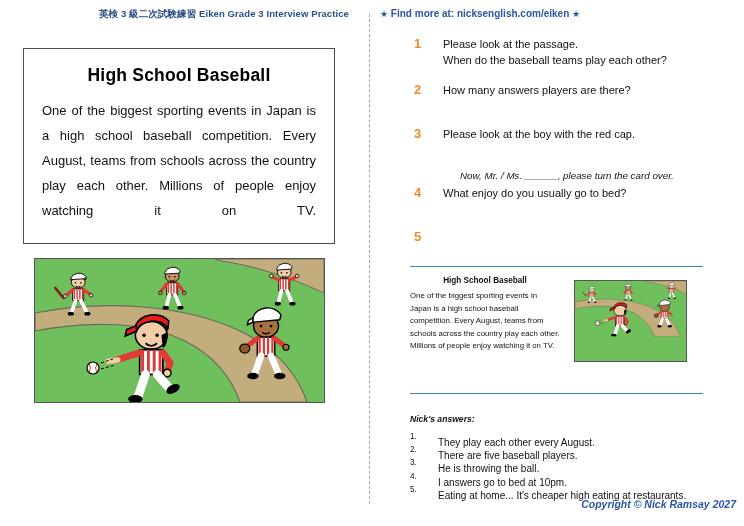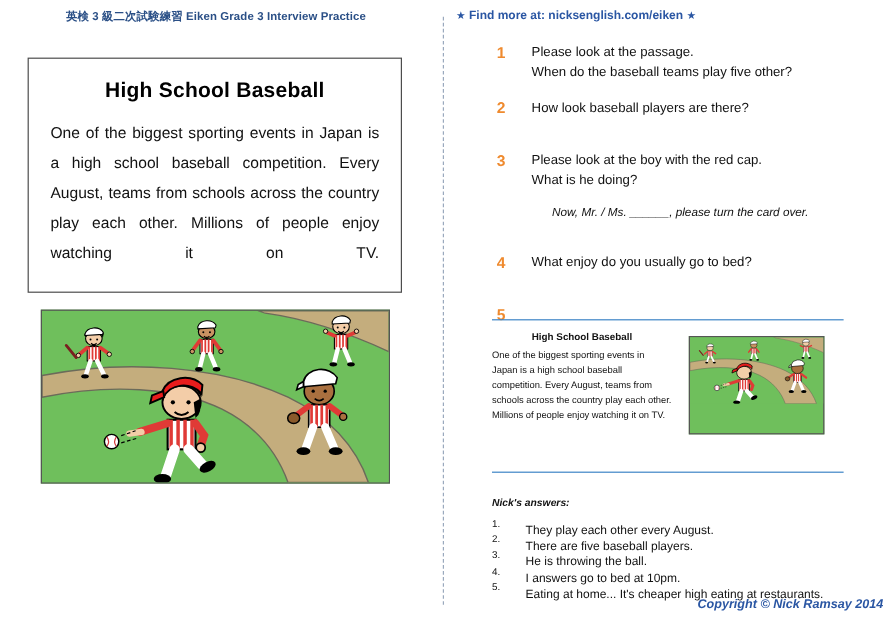--- a/index.html
+++ b/index.html
@@ -18,20 +18,21 @@
     position:absolute;left:369px;top:14px;width:0;height:490px;
     border-left:1px dashed #9aa9bd;
   }
 
   
   .hdr-left{
     position:absolute;left:0px;top:8px;width:360px;
     text-align:center;
     font-size:9.5px;color:#2a4f86;font-weight:600;letter-spacing:.1px;
     white-space:nowrap;
+    padding-left:44px;
   }
   .hdr-left .jp{font-weight:700;}
   .hdr-right{
     position:absolute;left:380px;top:8px;width:352px;
     text-align:left;
     font-size:10px;color:#2a56a3;font-weight:700;
     white-space:nowrap;
   }
   .hdr-right .star{font-size:9px;color:#2a56a3;}
 
@@ -79,21 +80,21 @@
   
   .questions{position:absolute;left:400px;top:36px;width:330px;}
   .q{position:relative;margin-bottom:14px;min-height:30px;}
   .q-num{
     position:absolute;left:14px;top:0;
     font-size:13px;font-weight:bold;color:#ef8a2e;
   }
   .q-lines{margin-left:43px;}
   .q-line{font-size:11px;line-height:16px;color:#111;}
   .turn-card{
-    margin:2px 0 28px 60px;
+    margin:2px 0 4px 60px;
     font-size:9.8px;font-style:italic;color:#111;
   }
 
   
   .rule{
     position:absolute;left:410px;width:293px;height:0;
     border-top:1.3px solid #3d84c6;
   }
   .rule-1{top:266px;}
   .rule-2{top:393px;}
@@ -298,36 +299,35 @@
       </g>
     </svg>
   </div>
 
   <div class="questions">
 
     <div class="q">
       <div class="q-num">1</div>
       <div class="q-lines">
         <div class="q-line">Please look at the passage.</div>
-        <div class="q-line">When do the baseball teams play five other?</div>
+        <div class="q-line">When do the baseball teams play each other?</div>
       </div>
     </div>
 
     <div class="q">
       <div class="q-num">2</div>
       <div class="q-lines">
-        <div class="q-line">How look baseball players are there?</div>
+        <div class="q-line">How many answers players are there?</div>
       </div>
     </div>
 
     <div class="q">
       <div class="q-num">3</div>
       <div class="q-lines">
         <div class="q-line">Please look at the boy with the red cap.</div>
-        <div class="q-line">What is he doing?</div>
       </div>
     </div>
 
     <div class="turn-card">Now, Mr. / Ms. ______, please turn the card over.</div>
 
     <div class="q">
       <div class="q-num">4</div>
       <div class="q-lines">
         <div class="q-line">What enjoy do you usually go to bed?</div>
       </div>
@@ -471,15 +471,15 @@
     <div class="ans-row">
       <span class="ans-n">4.</span>
       <span class="ans-t">I answers go to bed at 10pm.</span>
     </div>
     <div class="ans-row">
       <span class="ans-n">5.</span>
       <span class="ans-t">Eating at home... It's cheaper high eating at restaurants.</span>
     </div>
   </div>
 
-  <div class="copyright">Copyright © Nick Ramsay 2014</div>
+  <div class="copyright">Copyright © Nick Ramsay 2027</div>
 
 </div>
 
 </body></html>

